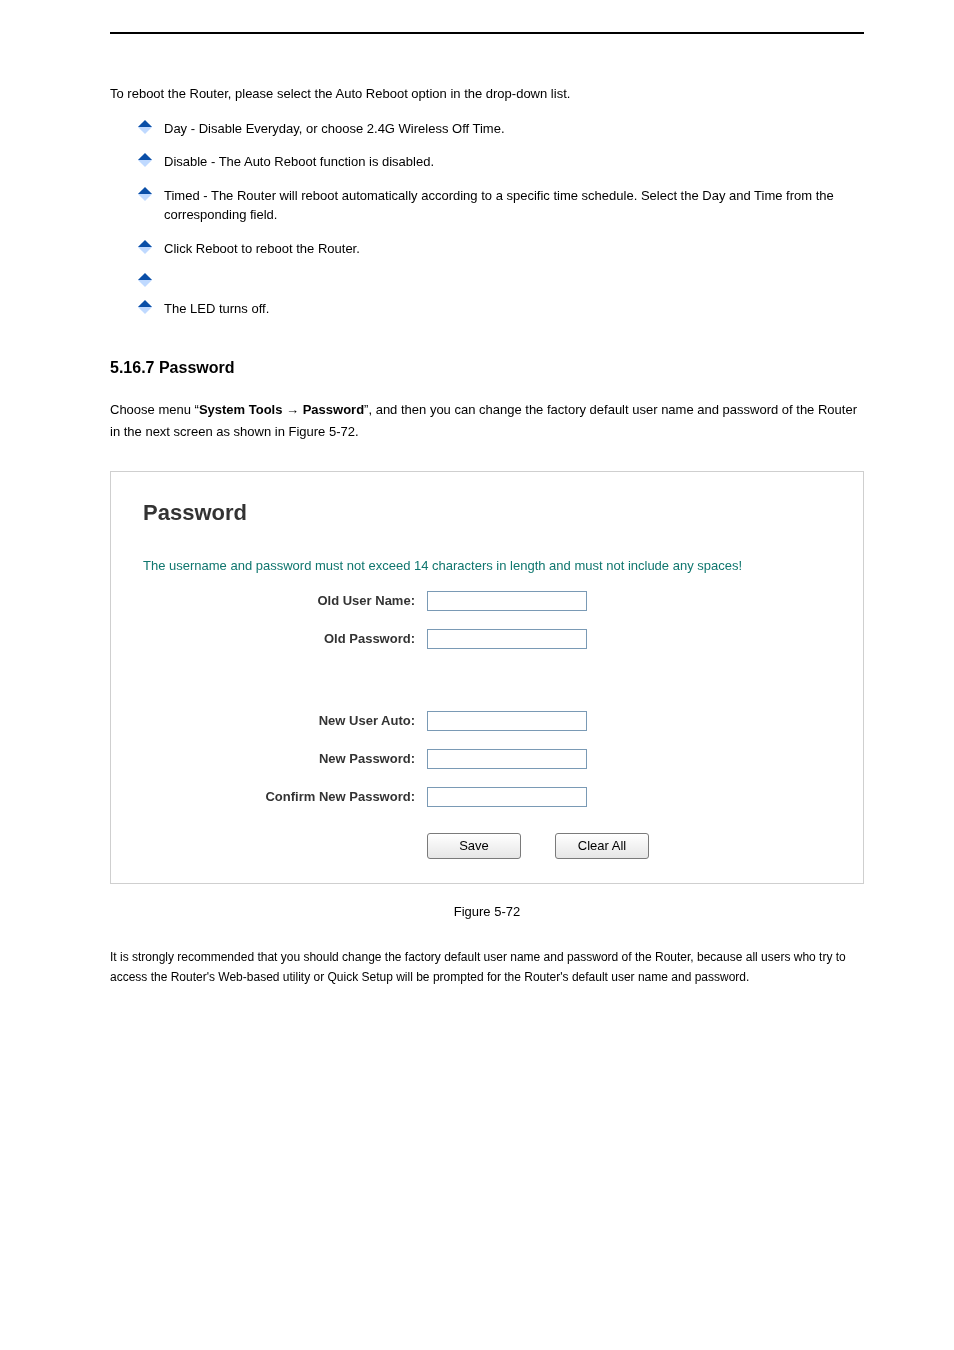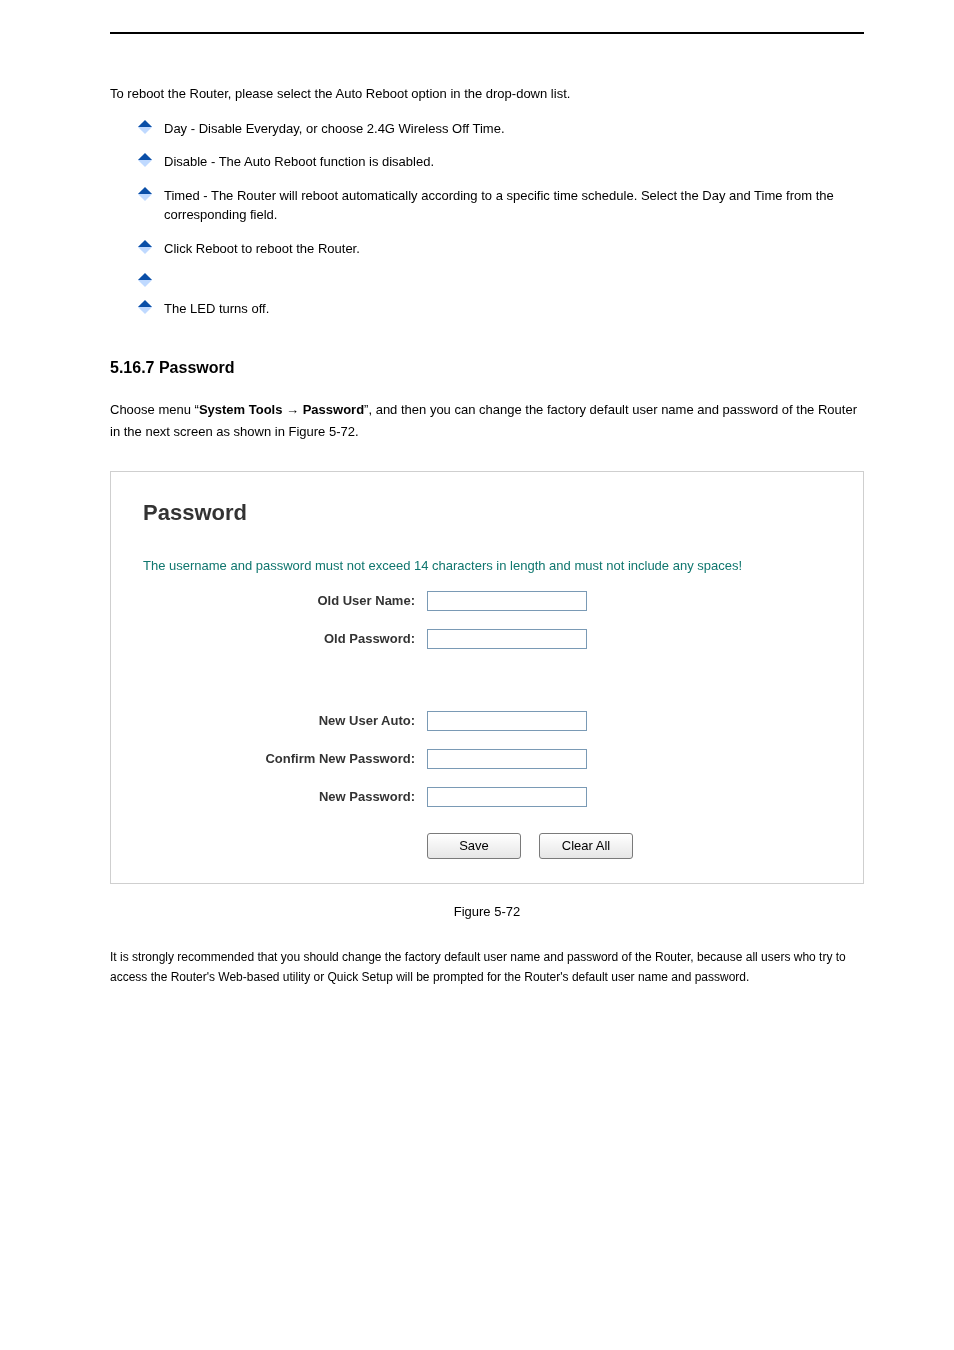--- a/index.html
+++ b/index.html
@@ -93,21 +93,21 @@
   .form-input {
     width: 160px;
     height: 20px;
     border: 1px solid #7a9ab5;
     background: #fff;
     box-sizing: border-box;
   }
   .form-gap { height: 26px; }
   .button-row {
     display: flex;
-    gap: 18px;
+    gap: 34px;
     margin: 26px 0 4px 292px;
   }
   .btn {
     min-width: 92px;
     height: 24px;
     border: 1px solid #7a7a7a;
     background: linear-gradient(#ffffff, #e6e6e6);
     border-radius: 3px;
     font-size: 13px;
     font-family: Arial, Helvetica, sans-serif;
@@ -185,25 +185,25 @@
       <input class="form-input" type="password" style="">
     </div>
 
     <div class="form-gap"></div>
 
     <div class="form-row">
       <div class="form-label">New User Auto:</div>
       <input class="form-input" type="text" style="">
     </div>
     <div class="form-row">
+      <div class="form-label">New Password:</div>
+      <input class="form-input" type="password" style="">
+    </div>
+    <div class="form-row">
       <div class="form-label">Confirm New Password:</div>
-      <input class="form-input" type="password" style="">
-    </div>
-    <div class="form-row">
-      <div class="form-label">New Password:</div>
       <input class="form-input" type="password" style="">
     </div>
 
     <div class="button-row">
       <div class="btn">Save</div>
       <div class="btn">Clear All</div>
     </div>
   </div>
 
   <div class="caption">Figure 5-72</div>

